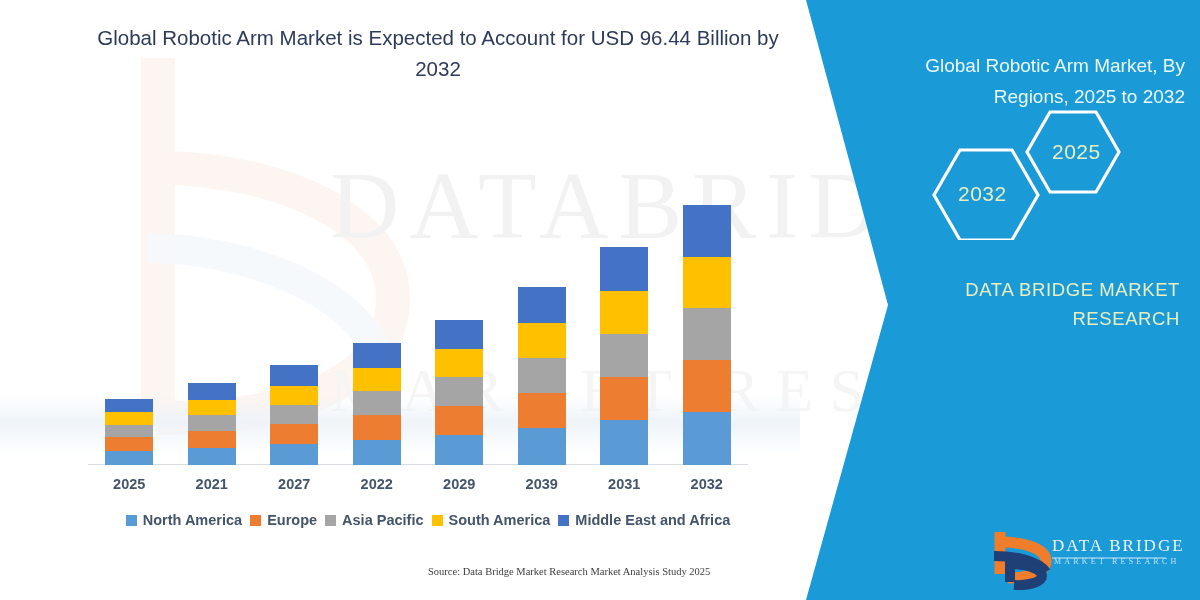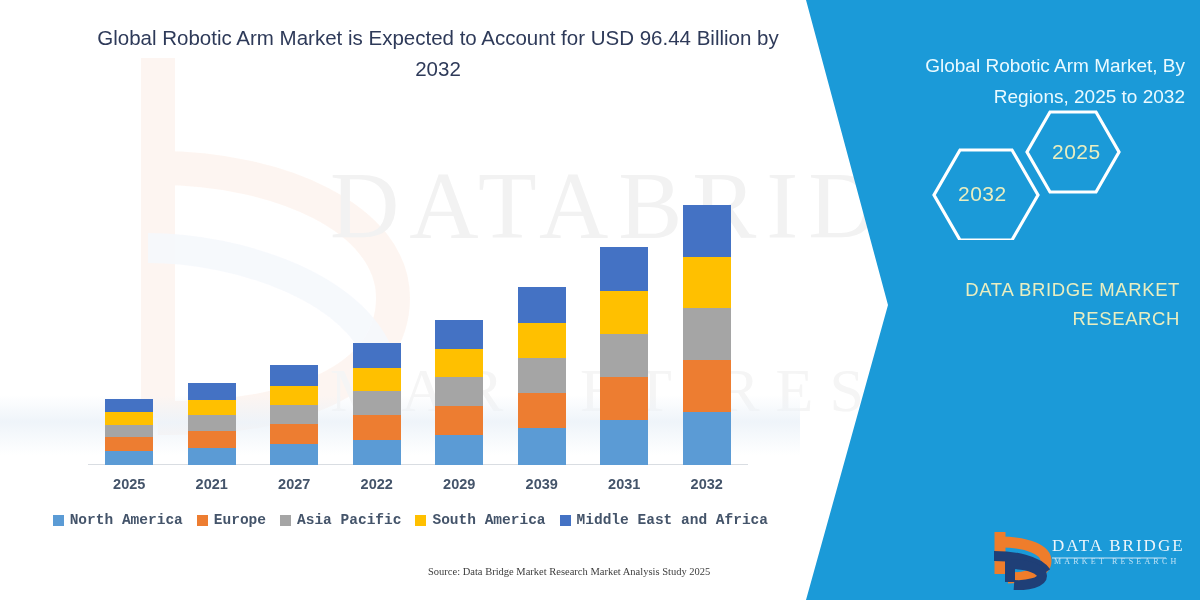--- a/index.html
+++ b/index.html
@@ -54,21 +54,21 @@
   .xlabels{
     position:absolute;left:88px;top:476px;width:660px;height:22px;
   }
   .xlabel{
     position:absolute;width:80px;text-align:center;
     font-size:14.5px;font-weight:bold;color:#44546a;
   }
 
   .legend{
     position:absolute;left:88px;top:512px;width:680px;
-    display:flex;align-items:center;justify-content:flex-end;gap:14px;font-family:Liberation Mono, monospace;
+    display:flex;align-items:center;justify-content:center;gap:8px;
   }
   .lg-item{display:flex;align-items:center;gap:6px;}
   .lg-sw{width:11px;height:11px;display:block;}
   .lg-tx{font-size:14.5px;font-weight:bold;color:#44546a;white-space:nowrap;}
 
   .footer{position:absolute;left:0;top:566px;width:800px;height:22px;}
   .ft-left{
     position:absolute;left:90px;top:0;
     font-family:"Liberation Serif",serif;
     font-size:10.5px;color:#3d3d3d;white-space:nowrap;

